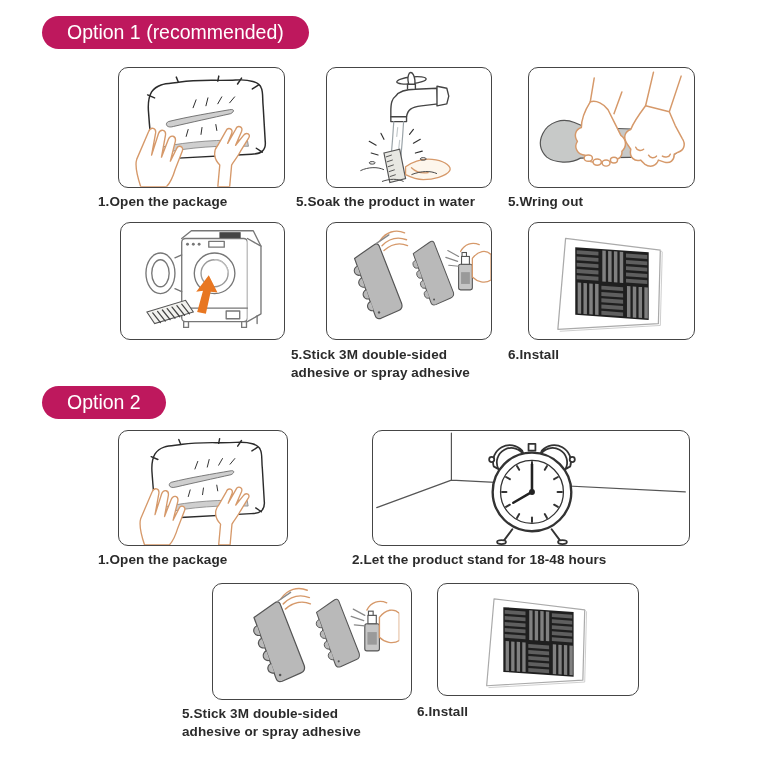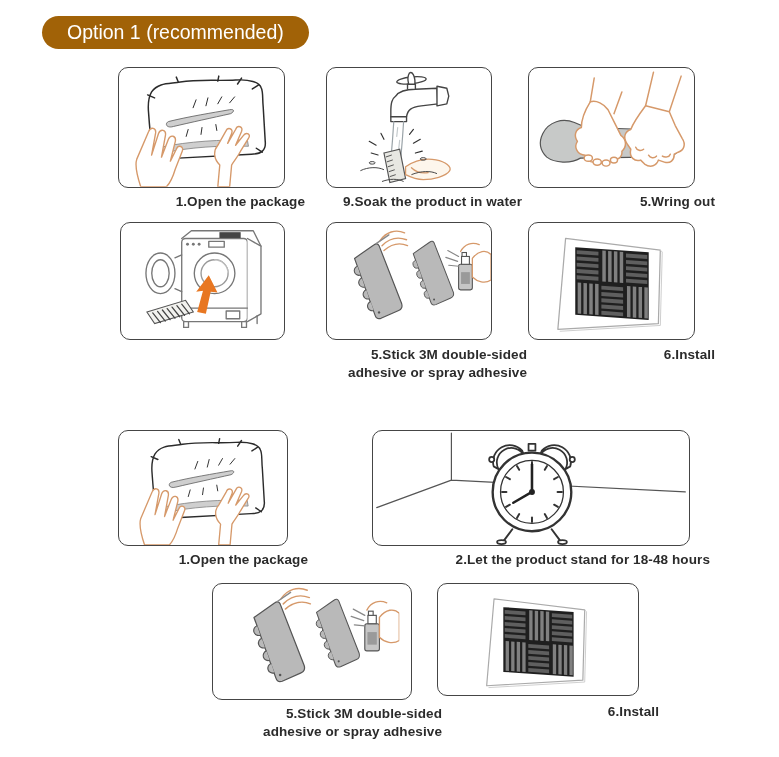--- a/index.html
+++ b/index.html
@@ -1,24 +1,24 @@
 <!DOCTYPE html>
 <html><head>
 <meta charset="utf-8">
 <style>
   html,body{margin:0;padding:0;background:#fff;}
   .sheet{position:relative;width:779px;height:757px;background:#fff;overflow:hidden;
          font-family:"Liberation Sans",sans-serif;}
-  .banner{position:absolute;background:#a16207;color:#fff;border-radius:20px;
+  .banner{position:absolute;background:#be185d;color:#fff;border-radius:20px;
           font-size:19.5px;line-height:33px;height:33px;padding:0 25px;white-space:nowrap;}
   .step-box{position:absolute;border:1.6px solid #454545;border-radius:10px;
             background:#fff;box-sizing:border-box;overflow:hidden;}
   .ill{width:100%;height:100%;display:block;}
   .caption{position:absolute;font-weight:bold;font-size:13.5px;line-height:1.3;
-           color:#2b2b2b;text-align:right;white-space:pre-line;letter-spacing:.1px;}
+           color:#2b2b2b;text-align:left;white-space:pre-line;letter-spacing:.1px;}
   .defs-svg{position:absolute;width:0;height:0;overflow:hidden;}
 </style>
 </head>
 <body>
 
 <div class="sheet">
 
 <svg class="defs-svg" aria-hidden="true">
 <defs>
 
@@ -246,21 +246,21 @@
         <use href="#sym-open"></use>
       </svg>
 </div>
 <div class="caption" style="left:98px;top:193px;width:207px">1.Open the package</div>
 
 <div class="step-box" style="left:326px;top:67px;width:166px;height:121px">
   <svg class="ill" viewBox="0 0 167 120">
         <use href="#sym-soak"></use>
       </svg>
 </div>
-<div class="caption" style="left:296px;top:193px;width:226px">9.Soak the product in water</div>
+<div class="caption" style="left:296px;top:193px;width:226px">5.Soak the product in water</div>
 
 <div class="step-box" style="left:528px;top:67px;width:167px;height:121px">
   <svg class="ill" viewBox="0 0 167 120">
         <use href="#sym-wring"></use>
       </svg>
 </div>
 <div class="caption" style="left:508px;top:193px;width:207px">5.Wring out</div>
 
 <div class="step-box" style="left:120px;top:222px;width:165px;height:118px">
   <svg class="ill" viewBox="0 0 167 120">
@@ -276,20 +276,21 @@
 <div class="caption" style="left:291px;top:346px;width:236px">5.Stick 3M double-sided
 adhesive or spray adhesive</div>
 
 <div class="step-box" style="left:528px;top:222px;width:167px;height:118px">
   <svg class="ill" viewBox="0 0 167 120">
         <use href="#sym-install"></use>
       </svg>
 </div>
 <div class="caption" style="left:508px;top:346px;width:207px">6.Install</div>
 
+<div class="banner" style="left:42px;top:386px">Option 2</div>
 
 <div class="step-box" style="left:118px;top:430px;width:170px;height:116px">
   <svg class="ill" viewBox="0 0 167 120">
         <use href="#sym-open"></use>
       </svg>
 </div>
 <div class="caption" style="left:98px;top:551px;width:210px">1.Open the package</div>
 
 <div class="step-box" style="left:372px;top:430px;width:318px;height:116px">
   <svg class="ill" viewBox="0 0 318 116">

